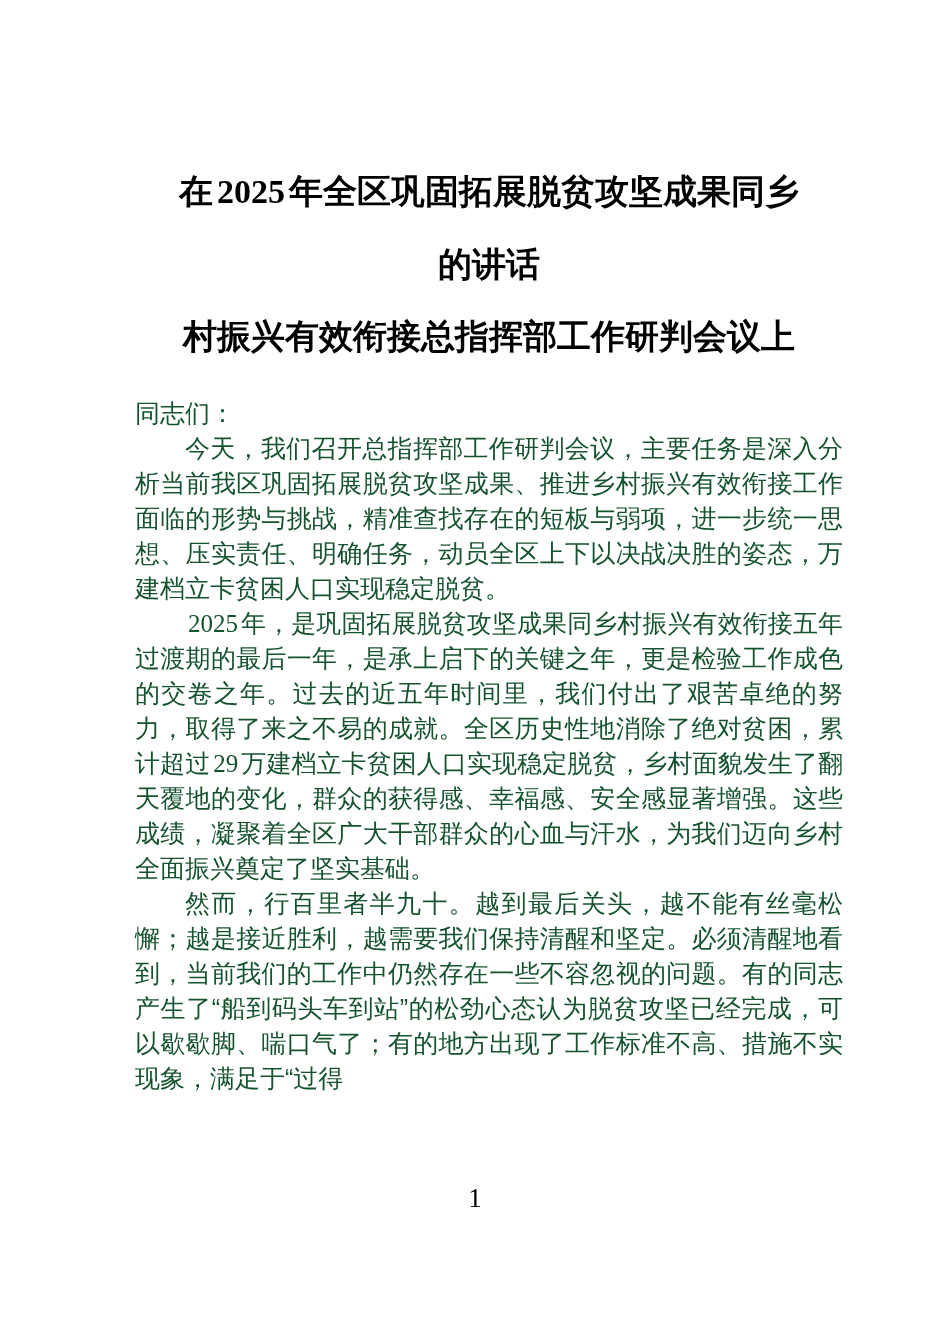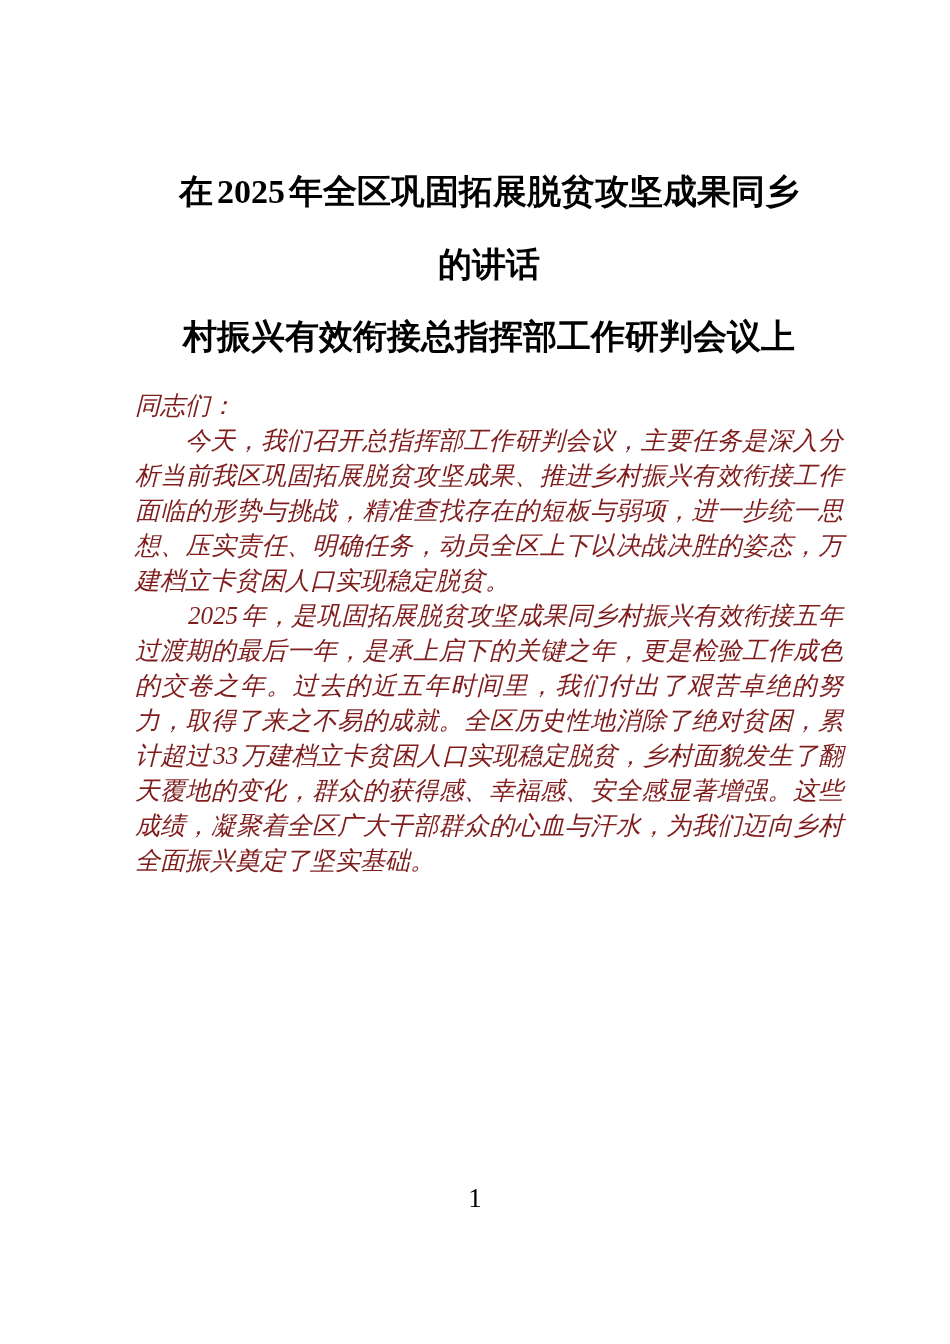--- a/index.html
+++ b/index.html
@@ -23,27 +23,26 @@
     text-align: center;
     font-size: 34px;
     font-weight: 700;
     line-height: 72px;
     color: #000000;
   }
   .doc-title .title-line {
     white-space: nowrap;
   }
   .doc-body {
-    margin-top: 16px;
+    margin-top: 24px;
     font-size: 25px;
     line-height: 35px;
     text-align: justify;
     text-justify: inter-ideograph;
-    color: #7f1d1d;
-    font-style: italic;
+    color: #14532d;
   }
   .doc-body p {
     margin: 0;
     text-indent: 2em;
   }
   .doc-body p.salutation {
     text-indent: 0;
   }
   .num {
     font-family: "Liberation Serif", "DejaVu Serif", serif;
@@ -68,20 +67,21 @@
 
   <div class="doc-title">
     <div class="title-line">在<span class="num">2025</span>年全区巩固拓展脱贫攻坚成果同乡</div>
     <div class="title-line">的讲话</div>
     <div class="title-line">村振兴有效衔接总指挥部工作研判会议上</div>
   </div>
 
   <div class="doc-body">
     <p class="salutation">同志们：</p>
     <p>今天，我们召开总指挥部工作研判会议，主要任务是深入分析当前我区巩固拓展脱贫攻坚成果、推进乡村振兴有效衔接工作面临的形势与挑战，精准查找存在的短板与弱项，进一步统一思想、压实责任、明确任务，动员全区上下以决战决胜的姿态，万建档立卡贫困人口实现稳定脱贫。</p>
-    <p><span class="num">2025</span>年，是巩固拓展脱贫攻坚成果同乡村振兴有效衔接五年过渡期的最后一年，是承上启下的关键之年，更是检验工作成色的交卷之年。过去的近五年时间里，我们付出了艰苦卓绝的努力，取得了来之不易的成就。全区历史性地消除了绝对贫困，累计超过<span class="num">33</span>万建档立卡贫困人口实现稳定脱贫，乡村面貌发生了翻天覆地的变化，群众的获得感、幸福感、安全感显著增强。这些成绩，凝聚着全区广大干部群众的心血与汗水，为我们迈向乡村全面振兴奠定了坚实基础。</p>
+    <p><span class="num">2025</span>年，是巩固拓展脱贫攻坚成果同乡村振兴有效衔接五年过渡期的最后一年，是承上启下的关键之年，更是检验工作成色的交卷之年。过去的近五年时间里，我们付出了艰苦卓绝的努力，取得了来之不易的成就。全区历史性地消除了绝对贫困，累计超过<span class="num">29</span>万建档立卡贫困人口实现稳定脱贫，乡村面貌发生了翻天覆地的变化，群众的获得感、幸福感、安全感显著增强。这些成绩，凝聚着全区广大干部群众的心血与汗水，为我们迈向乡村全面振兴奠定了坚实基础。</p>
+    <p>然而，行百里者半九十。越到最后关头，越不能有丝毫松懈；越是接近胜利，越需要我们保持清醒和坚定。必须清醒地看到，当前我们的工作中仍然存在一些不容忽视的问题。有的同志产生了“船到码头车到站”的松劲心态认为脱贫攻坚已经完成，可以歇歇脚、喘口气了；有的地方出现了工作标准不高、措施不实现象，满足于“过得</p>
   </div>
 
   <div class="page-footer">
     <span>1</span>
   </div>
 
 </div>
 
 </body></html>

